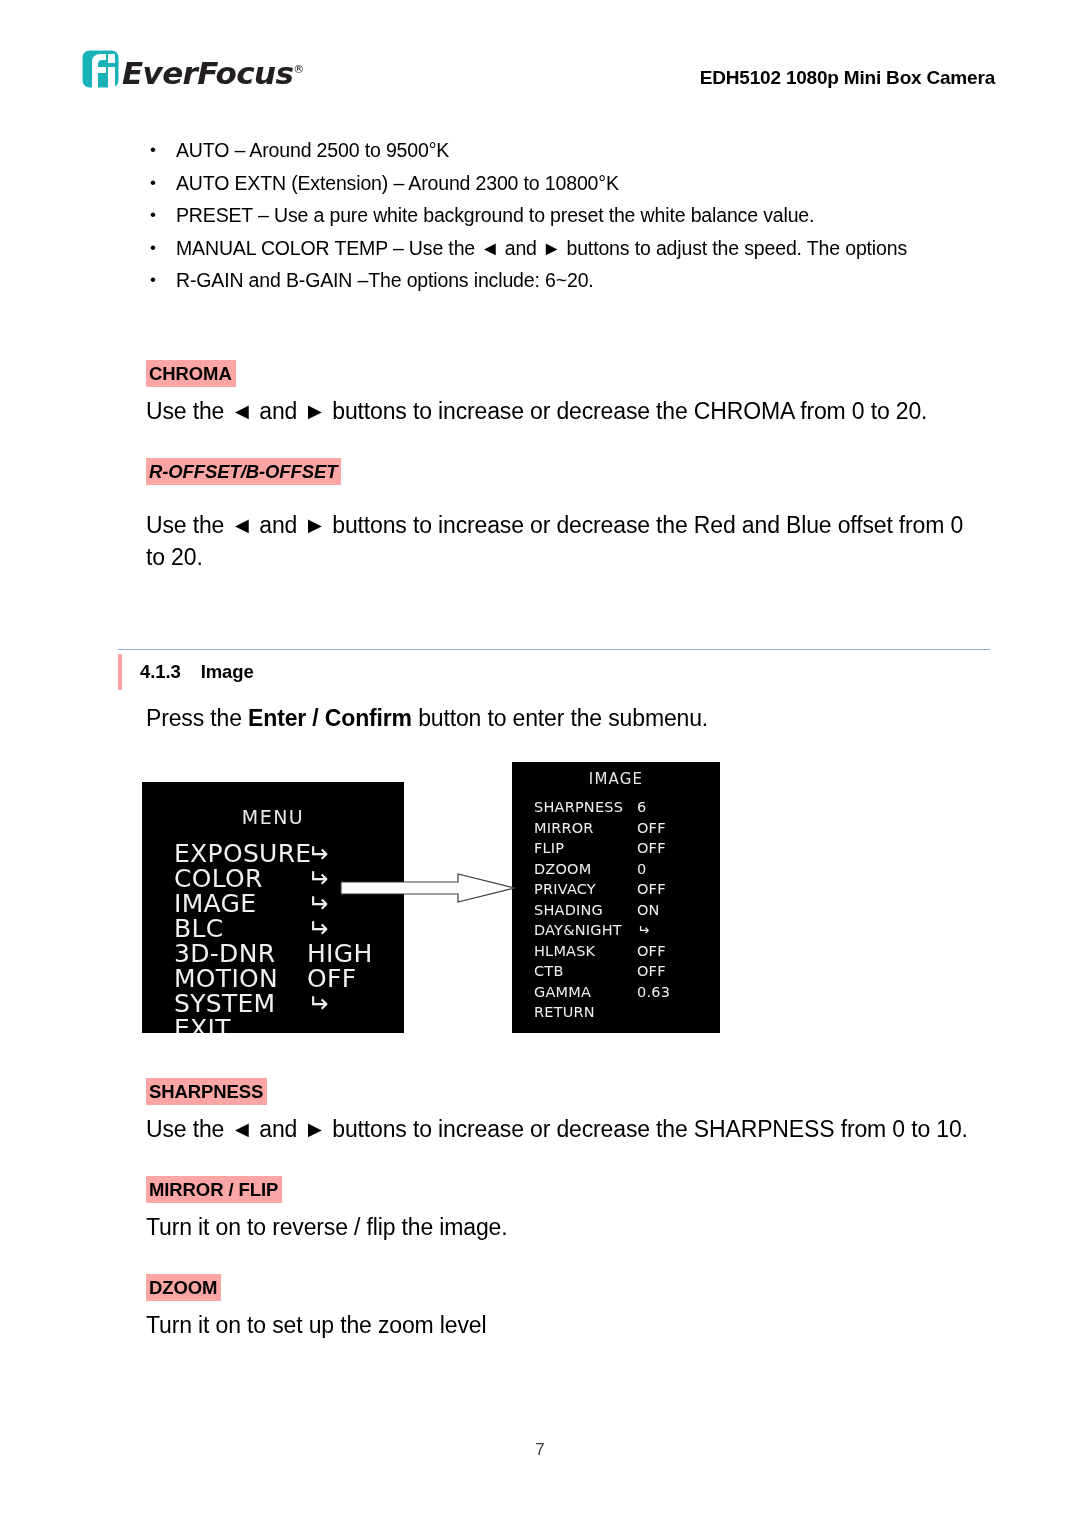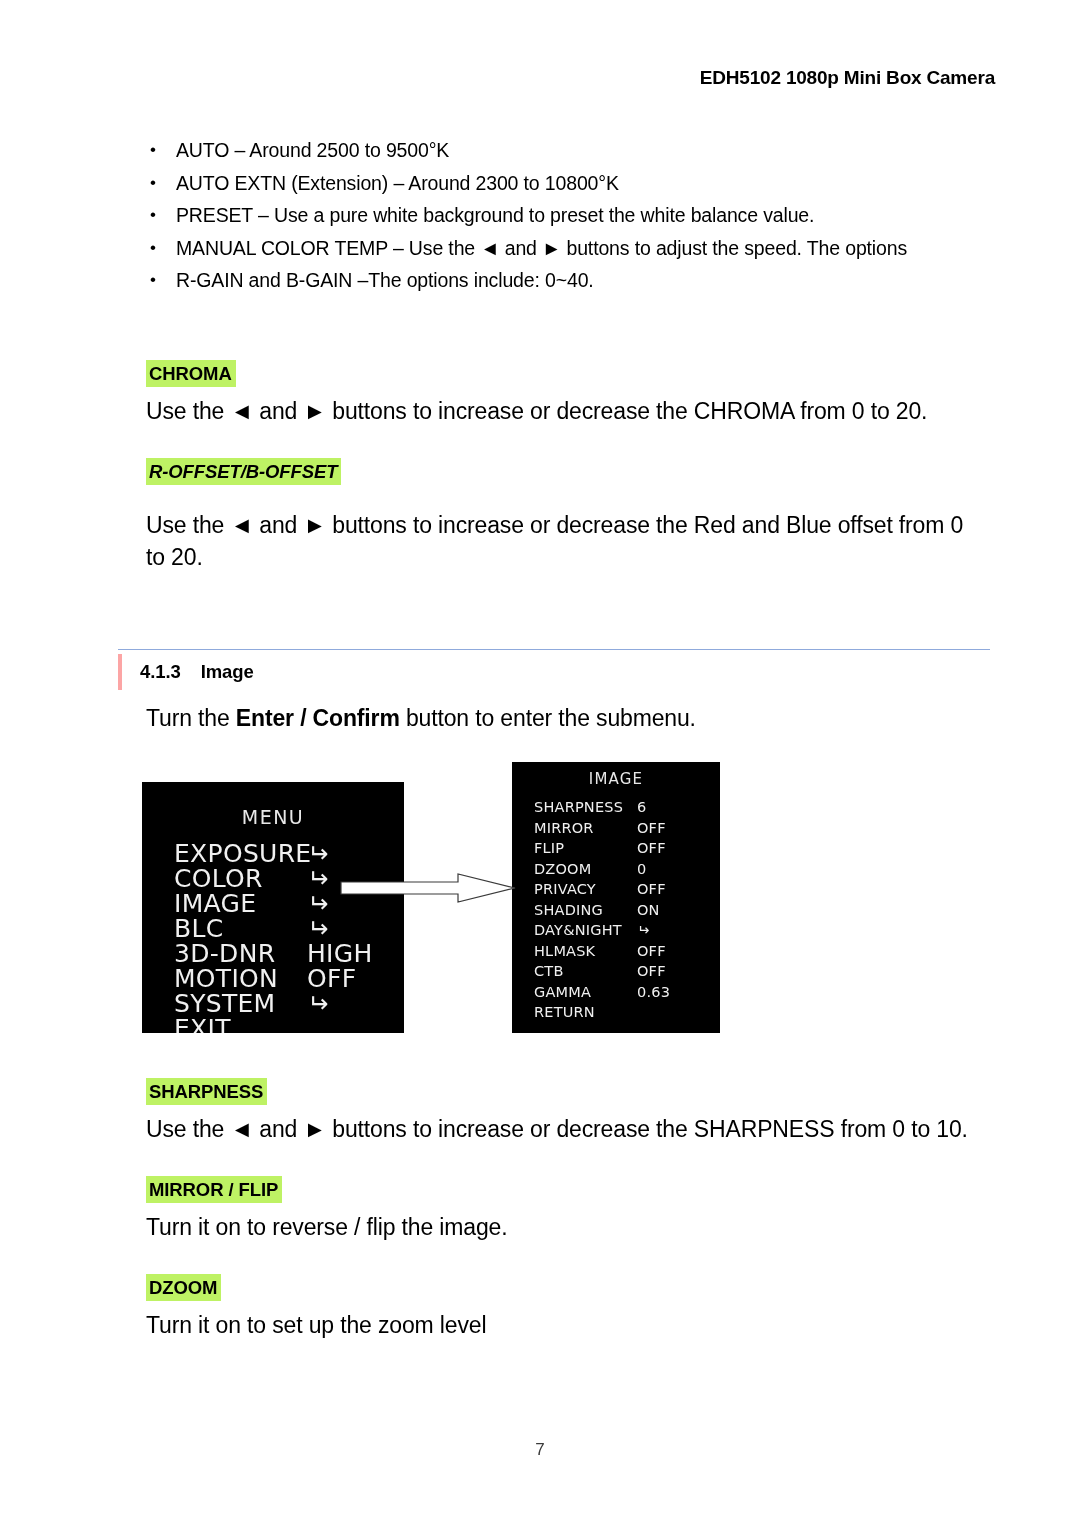--- a/index.html
+++ b/index.html
@@ -111,21 +111,21 @@
 
   
   .subhead {
     position: absolute;
     font-size: 18.5px;
     font-weight: bold;
     letter-spacing: -0.1px;
     color: #000000;
   }
   .subhead span.hl {
-    background: #bef264;
+    background: #fca5a5;
     padding: 3px 4px 3px 3px;
   }
 
   
   .sec-rule {
     position: absolute;
     left: 118px;
     top: 649px;
     width: 872px;
     height: 1px;
@@ -234,20 +234,29 @@
     font-size: 17px;
     color: #3a3a3a;
   }
 </style>
 </head>
 <body>
 
 <div class="page">
 
   <div class="header">
+    <div class="logo-wrap">
+      <svg class="logo-mark" viewBox="0 0 37 38">
+        <rect x="0.5" y="0.5" width="36" height="37" rx="7" ry="7" fill="#18b3b7"></rect>
+        <path d="M10 38 L10 12 Q10 4 19 4 L24 4 L24 10 L20 10 Q16 10 16 14 L16 17 L24 17 L24 23 L16 23 L16 38 Z" fill="#ffffff"></path>
+        <rect x="26" y="17" width="7" height="21" fill="#ffffff"></rect>
+        <rect x="26" y="4" width="7" height="9" fill="#ffffff"></rect>
+      </svg>
+      <div class="logo-text"><span>EverFocus</span><span class="logo-reg">®</span></div>
+    </div>
     <div class="header-title">EDH5102 1080p Mini Box Camera</div>
   </div>
 
   <div class="bullets">
     <div class="bullet-row">
       <div class="bullet-dot">•</div>
       <div class="bullet-text">AUTO – Around 2500 to 9500°K</div>
     </div>
     <div class="bullet-row">
       <div class="bullet-dot">•</div>
@@ -258,40 +267,40 @@
       <div class="bullet-text">PRESET – Use a pure white background to preset the white balance value.</div>
     </div>
     <div class="bullet-row">
       <div class="bullet-dot">•</div>
       <div class="bullet-text">
         <span>MANUAL COLOR TEMP – Use the ◄ and ► buttons to adjust the speed. The options</span>
       </div>
     </div>
     <div class="bullet-row">
       <div class="bullet-dot">•</div>
-      <div class="bullet-text">R-GAIN and B-GAIN –The options include: 0~40.</div>
+      <div class="bullet-text">R-GAIN and B-GAIN –The options include: 6~20.</div>
     </div>
   </div>
 
   <div class="subhead" style="left:146px; top:363px;">
     <span class="hl">CHROMA</span>
   </div>
   <div class="para" style="left:146px; top:395px; width:830px;">Use the ◄ and ► buttons to increase or decrease the CHROMA from 0 to 20.</div>
 
   <div class="subhead" style="left:146px; top:461px;font-style:italic;">
     <span class="hl">R-OFFSET/B-OFFSET</span>
   </div>
   <div class="para" style="left:146px; top:509px; width:840px;">Use the ◄ and ► buttons to increase or decrease the Red and Blue offset from 0 to 20.</div>
 
   <div class="sec-rule"></div>
   <div class="sec-head">
     <span class="sec-num">4.1.3</span>
     <span class="sec-title">Image</span>
   </div>
-  <div class="para" style="left:146px; top:702px; width:830px;"><span>Turn the </span><strong>Enter / Confirm</strong><span> button to enter the submenu.</span></div>
+  <div class="para" style="left:146px; top:702px; width:830px;"><span>Press the </span><strong>Enter / Confirm</strong><span> button to enter the submenu.</span></div>
 
   <div class="figure">
 
     <div class="osd" id="menu-panel">
       <div class="osd-title">MENU</div>
       <div class="osd-rows">
         <div class="osd-row">
           <span class="osd-label">EXPOSURE</span>
           <span class="osd-value enter-glyph">↵</span>
         </div>

